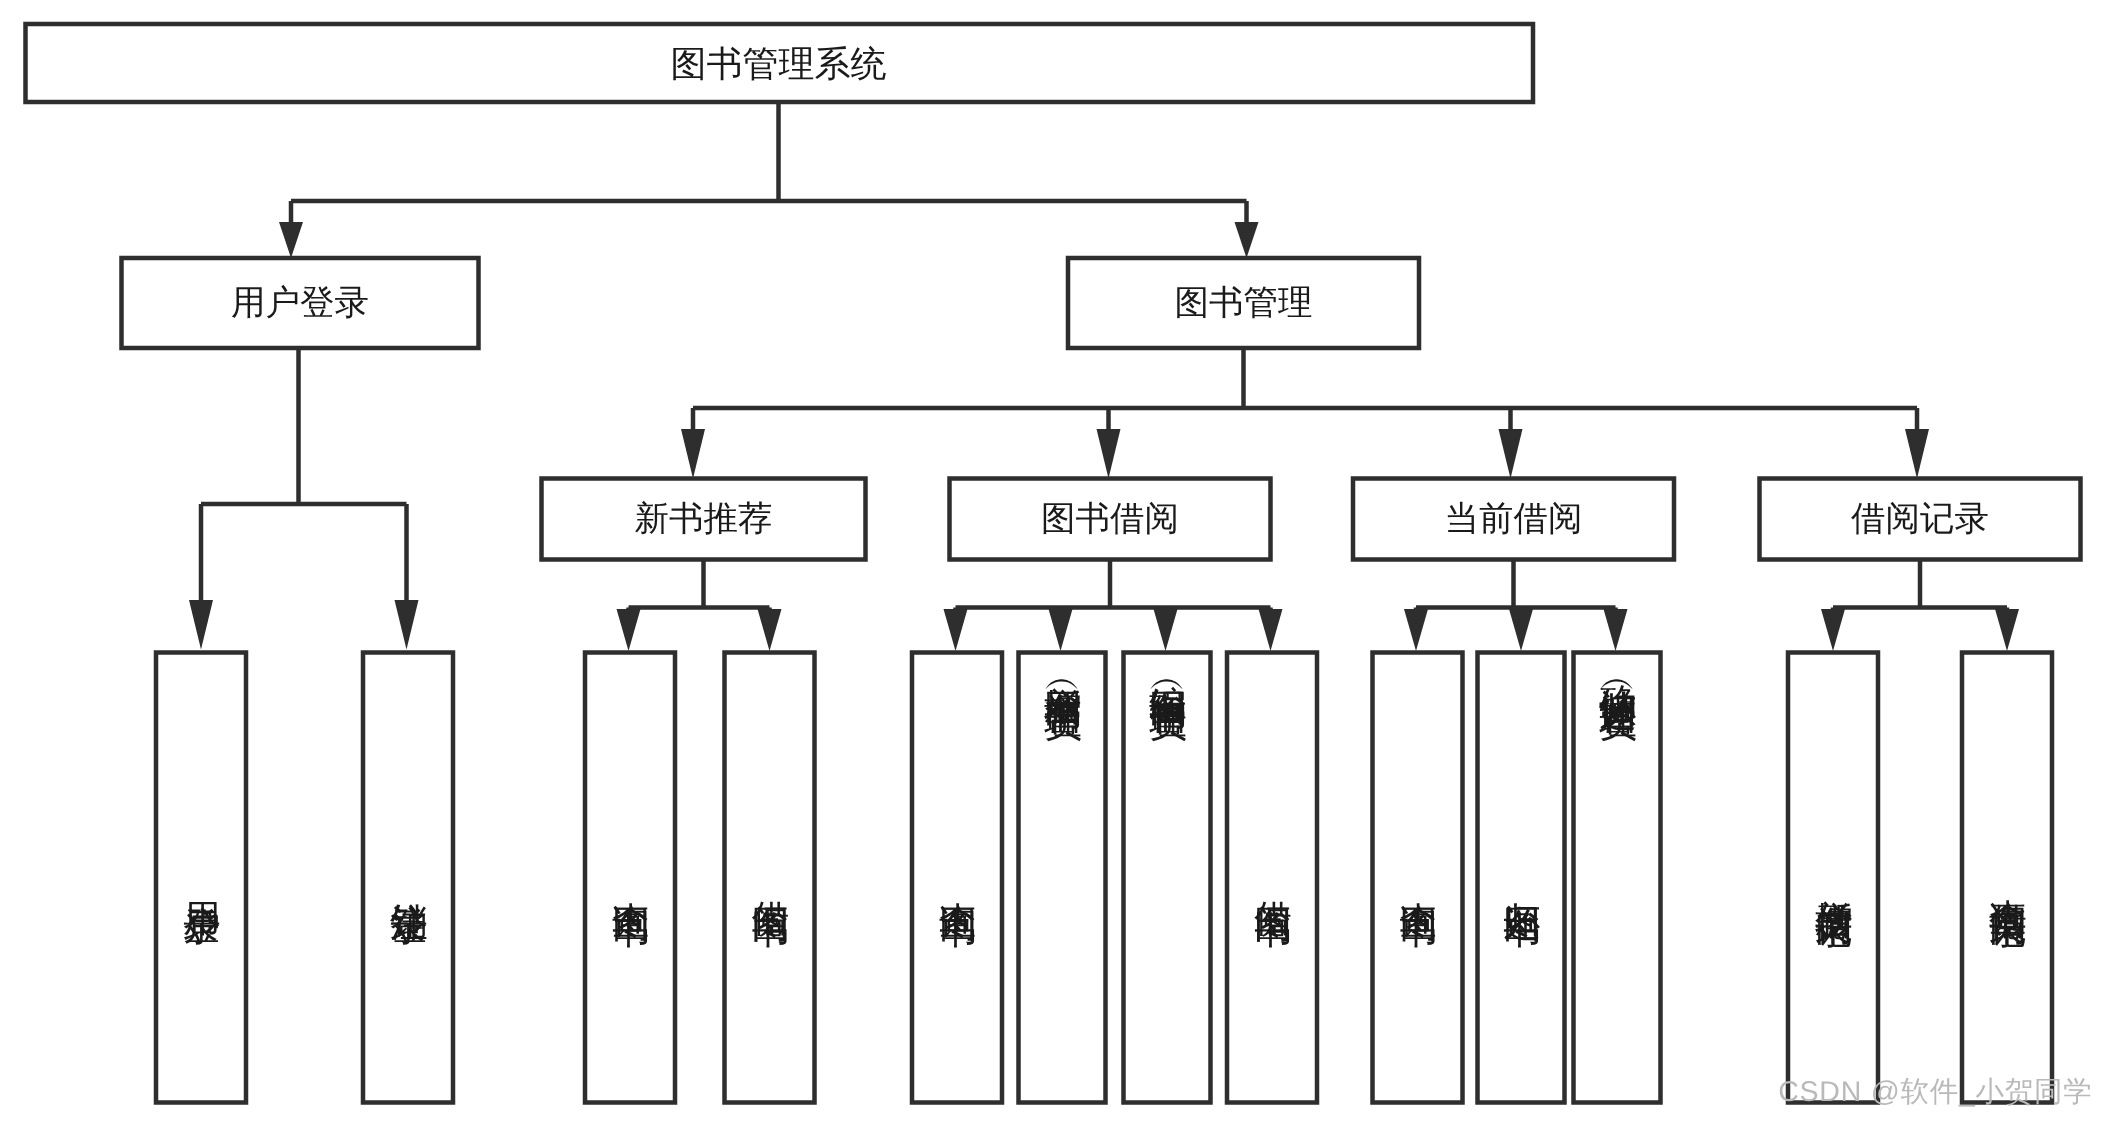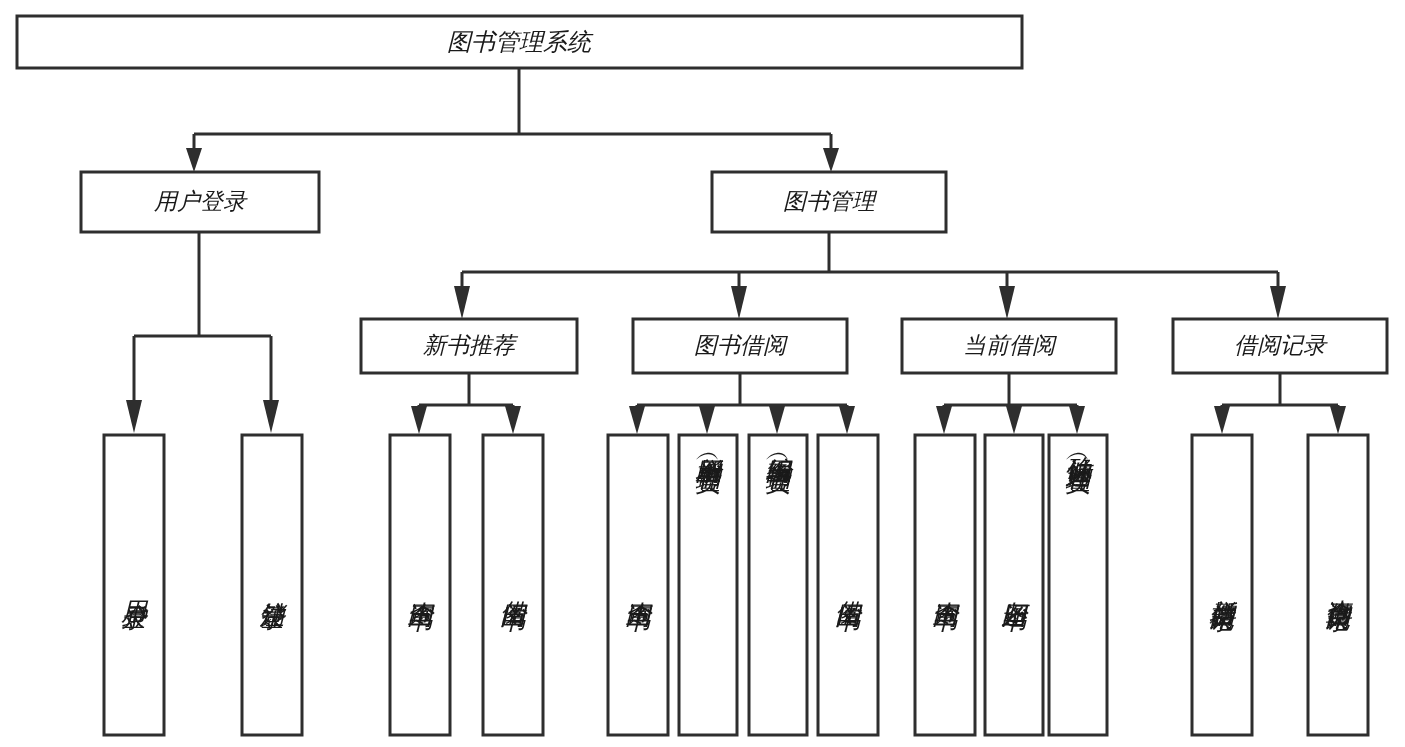--- a/index.html
+++ b/index.html
@@ -11,21 +11,20 @@
     width: 1405px;
     height: 747px;
     font-family: "Liberation Sans", "DejaVu Sans", sans-serif;
     overflow: hidden;
   }
   #diagram-root {
     position: relative;
     width: 1405px;
     height: 747px;
     background: #ffffff;
-    font-style: italic;
   }
   svg#flow {
     position: absolute;
     left: 0;
     top: 0;
     width: 1405px;
     height: 747px;
   }
   .node-box {
     fill: #ffffff;
@@ -251,14 +250,15 @@
     <span class="v-label">确认归还（管理员）</span>
   </div>
 
   <div class="v-label-wrap" style="left:1192px; top:435px; width:60px; height:300px;">
     <span class="v-label">新增借阅记录</span>
   </div>
   <div class="v-label-wrap" style="left:1308px; top:435px; width:60px; height:300px;">
     <span class="v-label">查询借阅记录</span>
   </div>
 
+  <div id="watermark">CSDN @软件_小贺同学</div>
 
 </div>
 
 </body></html>

